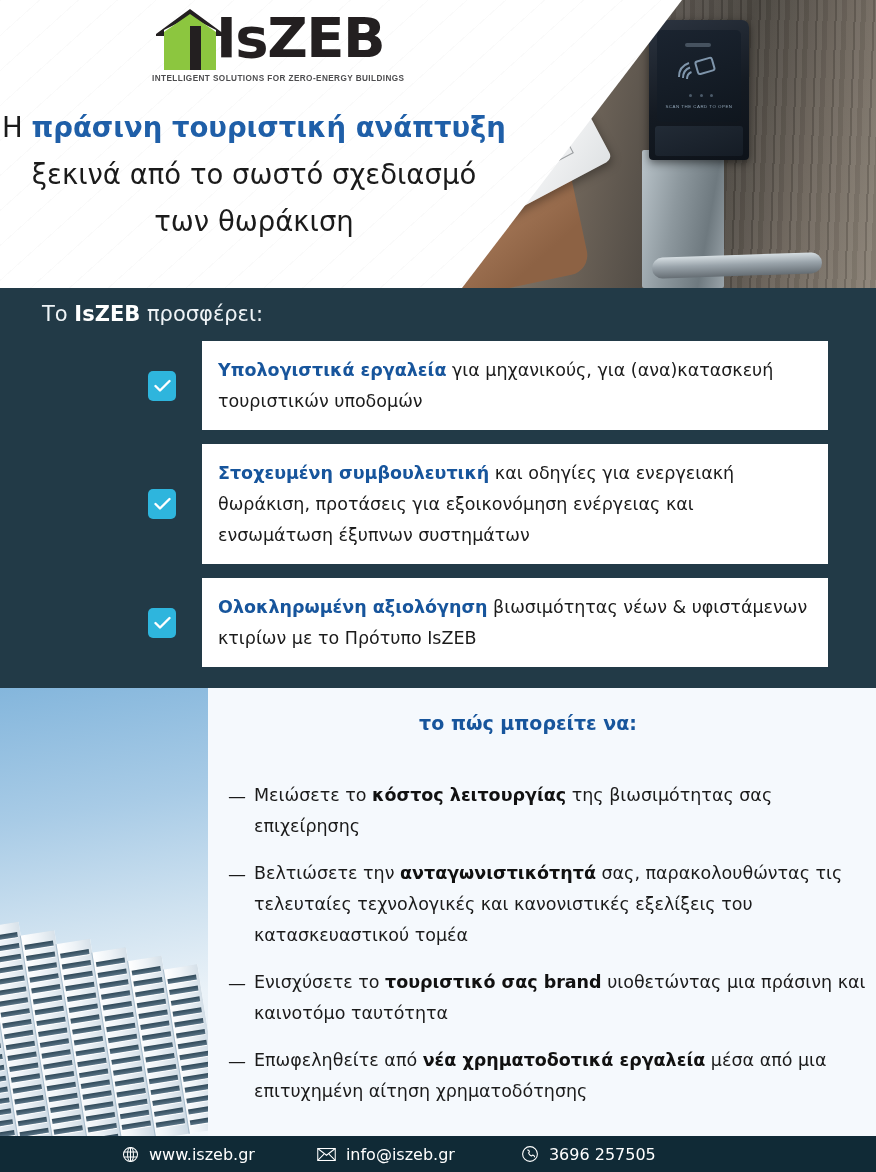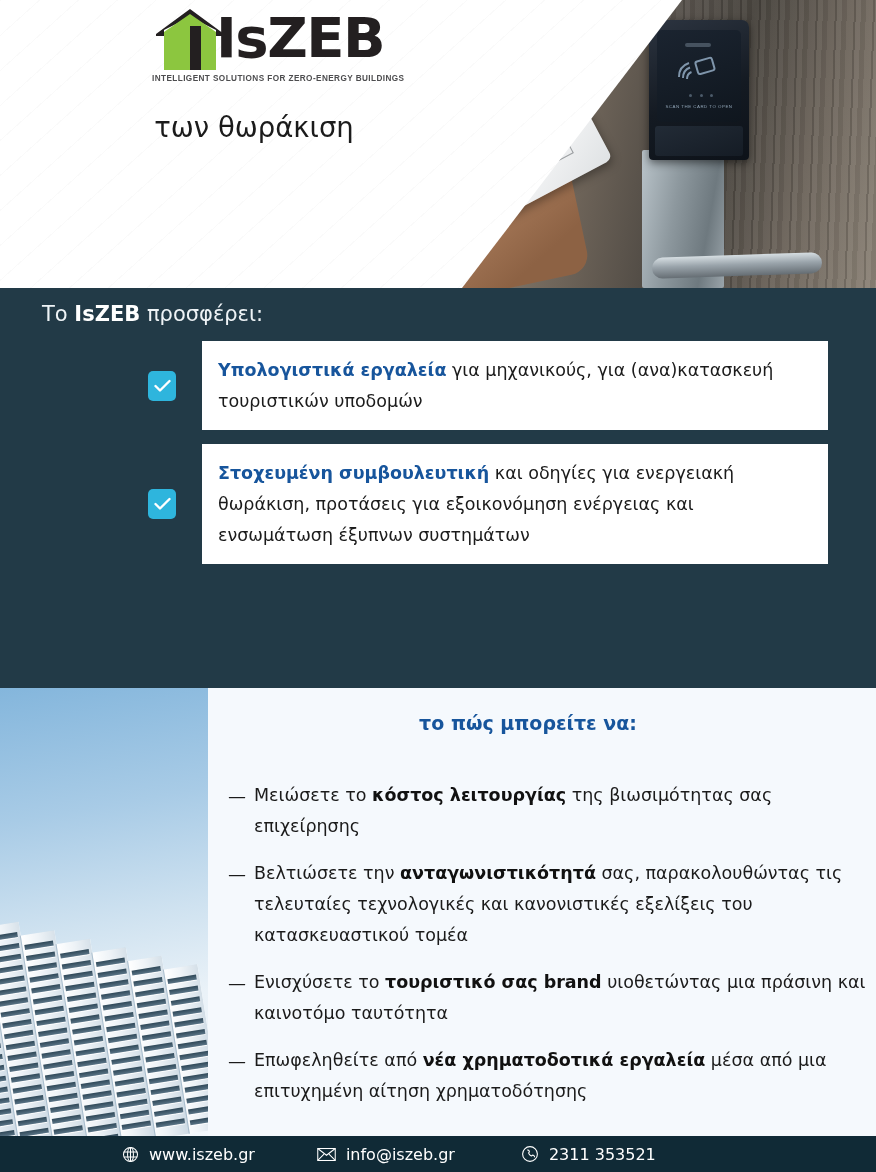--- a/index.html
+++ b/index.html
@@ -370,20 +370,22 @@
           <path d="M6 28 L40 3 L74 28 L74 30 L66 30 L66 24 L40 11 L14 24 L14 30 L6 30 Z" fill="#231f20"></path>
           <path d="M14 26 L40 8 L66 26 L66 64 L14 64 Z" fill="#8cc63f"></path>
           <rect x="40" y="20" width="11" height="44" fill="#231f20"></rect>
         </svg>
       </div>
       <div class="logo-word">IsZEB</div>
       <div class="logo-tagline">INTELLIGENT SOLUTIONS FOR ZERO-ENERGY BUILDINGS</div>
     </div>
 
     <div class="hero-headline">
+      <span class="l1"><span>Η </span><span class="hl-accent">πράσινη τουριστική ανάπτυξη</span></span>
+      <span class="l2">ξεκινά από το σωστό σχεδιασμό</span>
       <span class="l3">των θωράκιση</span>
     </div>
   </div>
 
   <div class="mid">
     <div class="mid-title"><span>Το </span><b>IsZEB</b><span> προσφέρει:</span></div>
 
     <div class="offer-list">
 
       <div class="offer-row">
@@ -401,20 +403,30 @@
         <div class="checkbox">
           <svg width="17" height="14" viewBox="0 0 17 14">
               <path d="M1.5 7 L6 11.5 L15.5 2" stroke="#ffffff" stroke-width="2.4" fill="none" stroke-linecap="round" stroke-linejoin="round"></path>
             </svg>
         </div>
         <div class="offer-card">
           <p><b>Στοχευμένη συμβουλευτική</b><span> και οδηγίες για ενεργειακή θωράκιση, προτάσεις για εξοικονόμηση ενέργειας και ενσωμάτωση έξυπνων συστημάτων</span></p>
         </div>
       </div>
 
+      <div class="offer-row">
+        <div class="checkbox">
+          <svg width="17" height="14" viewBox="0 0 17 14">
+              <path d="M1.5 7 L6 11.5 L15.5 2" stroke="#ffffff" stroke-width="2.4" fill="none" stroke-linecap="round" stroke-linejoin="round"></path>
+            </svg>
+        </div>
+        <div class="offer-card">
+          <p><b>Ολοκληρωμένη αξιολόγηση</b><span> βιωσιμότητας νέων &amp; υφιστάμενων κτιρίων με το Πρότυπο IsZEB</span></p>
+        </div>
+      </div>
 
     </div>
   </div>
 
   <div class="bottom">
     <div class="bld-photo">
       <div class="bld">
         <div class="bld-col" style="left:0px;  width:34px; height:250px;">
             <span class="win" style="top: 131px;"></span>
             <span class="win" style="top: 142px;"></span>
@@ -596,19 +608,19 @@
 
       <div class="f-gap2"></div>
 
       <div class="f-item">
         <span class="f-ico">
           <svg width="18" height="18" viewBox="0 0 18 18" fill="none" stroke="#ffffff" stroke-width="1.1">
             <circle cx="9" cy="9" r="7.4"></circle>
             <path d="M6.2 5.2 c1.1 -0.6 1.7 0.3 2.1 1.1 c0.3 0.6 0 0.9 -0.4 1.2 c-0.3 0.3 -0.3 0.6 -0.1 1 c0.5 1 1.2 1.7 2.2 2.2 c0.4 0.2 0.7 0.2 1 -0.1 c0.3 -0.4 0.6 -0.7 1.2 -0.4 c0.8 0.4 1.7 1 1.1 2.1" fill="none"></path>
           </svg>
         </span>
-        <span>2311 353521</span>
+        <span>3696 257505</span>
       </div>
 
     </div>
   </div>
 
 </div>
 
 </body></html>

